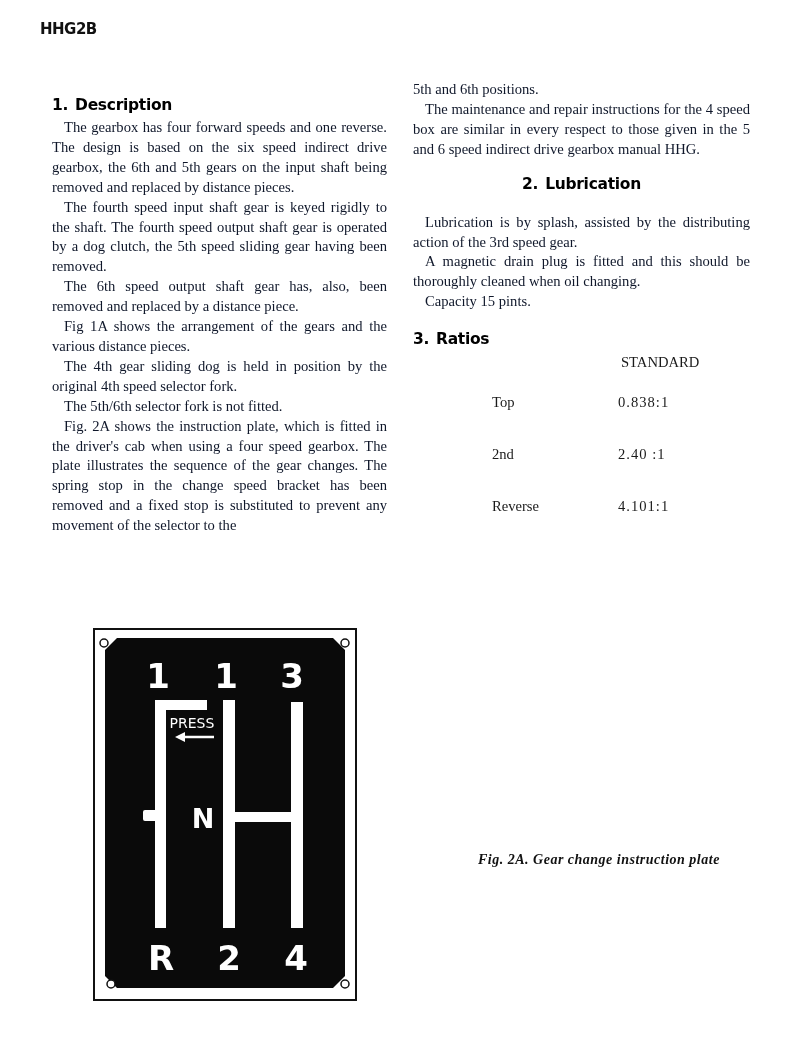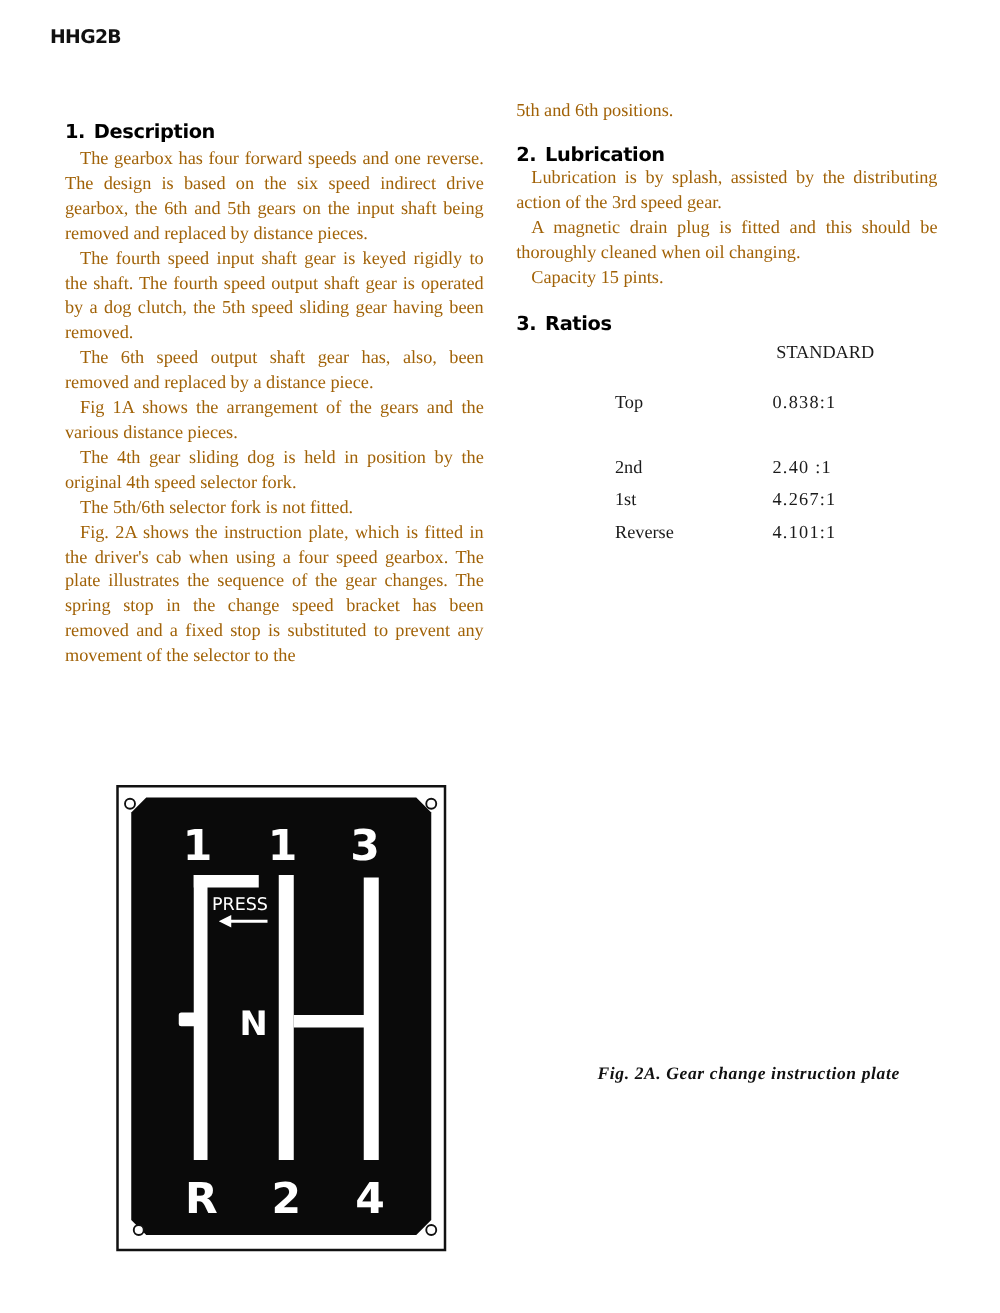--- a/index.html
+++ b/index.html
@@ -17,25 +17,25 @@
     .col-left { left: 52px; top: 92px; width: 335px; }
     .col-right { left: 413px; top: 80px; width: 337px; }
     .heading {
       font-family: "DejaVu Sans", "Liberation Sans", sans-serif;
       font-weight: bold; font-size: 15.5px; color: #000000;
       letter-spacing: -0.3px; margin: 0;
     }
     .heading .num { margin-right: 7px; }
     p.body {
       margin: 0; font-size: 14.6px; line-height: 19.9px;
-      text-align: justify; text-indent: 12px; color: #a16207;
+      text-align: justify; text-indent: 12px; color: #0f172a;
     }
     p.body.noindent { text-indent: 0; }
     .sec1-head { margin: 4px 0 4px 0; }
-    .sec2-head { margin: 15px 0 0 0; }
+    .sec2-head { margin: 15px 0 20px 0; text-align: center; }
     .sec3-head { margin: 18px 0 6px 0; }
     .ratios { position: relative; height: 180px; font-size: 14.6px; }
     .ratios .std { position: absolute; left: 208px; top: 0; }
     .ratios .row { position: absolute; left: 75px; width: 260px; height: 20px; }
     .ratios .row .lbl { position: absolute; left: 4px; }
     .ratios .row .val { position: absolute; left: 130px; letter-spacing: 1px; white-space: pre; }
 
     .plate {
       position: absolute; left: 93px; top: 628px; width: 264px; height: 373px;
       border: 2px solid #111; box-sizing: border-box; background: #fff;
@@ -61,44 +61,41 @@
   <p class="body">The fourth speed input shaft gear is keyed rigidly to the shaft. The fourth speed output shaft gear is operated by a dog clutch, the 5th speed sliding gear having been removed.</p>
   <p class="body">The 6th speed output shaft gear has, also, been removed and replaced by a distance piece.</p>
   <p class="body">Fig 1A shows the arrangement of the gears and the various distance pieces.</p>
   <p class="body">The 4th gear sliding dog is held in position by the original 4th speed selector fork.</p>
   <p class="body">The 5th/6th selector fork is not fitted.</p>
   <p class="body">Fig. 2A shows the instruction plate, which is fitted in the driver's cab when using a four speed gearbox. The plate illustrates the sequence of the gear changes. The spring stop in the change speed bracket has been removed and a fixed stop is substituted to prevent any movement of the selector to the</p>
 </div>
 
 <div class="col col-right">
   <p class="body noindent">5th and 6th positions.</p>
+  <p class="body">The maintenance and repair instructions for the 4 speed box are similar in every respect to those given in the 5 and 6 speed indirect drive gearbox manual HHG.</p>
 
   <h2 class="heading sec2-head">
     <span class="num">2.</span><span>Lubrication</span>
   </h2>
   <p class="body">Lubrication is by splash, assisted by the distributing action of the 3rd speed gear.</p>
   <p class="body">A magnetic drain plug is fitted and this should be thoroughly cleaned when oil changing.</p>
   <p class="body">Capacity 15 pints.</p>
 
   <h2 class="heading sec3-head">
     <span class="num">3.</span><span>Ratios</span>
   </h2>
   <div class="ratios">
     <div class="std">STANDARD</div>
     <div class="row" style="top:40px">
       <span class="lbl">Top</span>
       <span class="val">0.838:1</span>
     </div>
     <div class="row" style="top:92px">
       <span class="lbl">2nd</span>
       <span class="val">2.40 :1</span>
-    </div>
-    <div class="row" style="top:118px">
-      <span class="lbl">1st</span>
-      <span class="val">4.267:1</span>
     </div>
     <div class="row" style="top:144px">
       <span class="lbl">Reverse</span>
       <span class="val">4.101:1</span>
     </div>
   </div>
 </div>
 
 <div class="plate">
   <svg width="260" height="369" viewBox="0 0 260 369">

